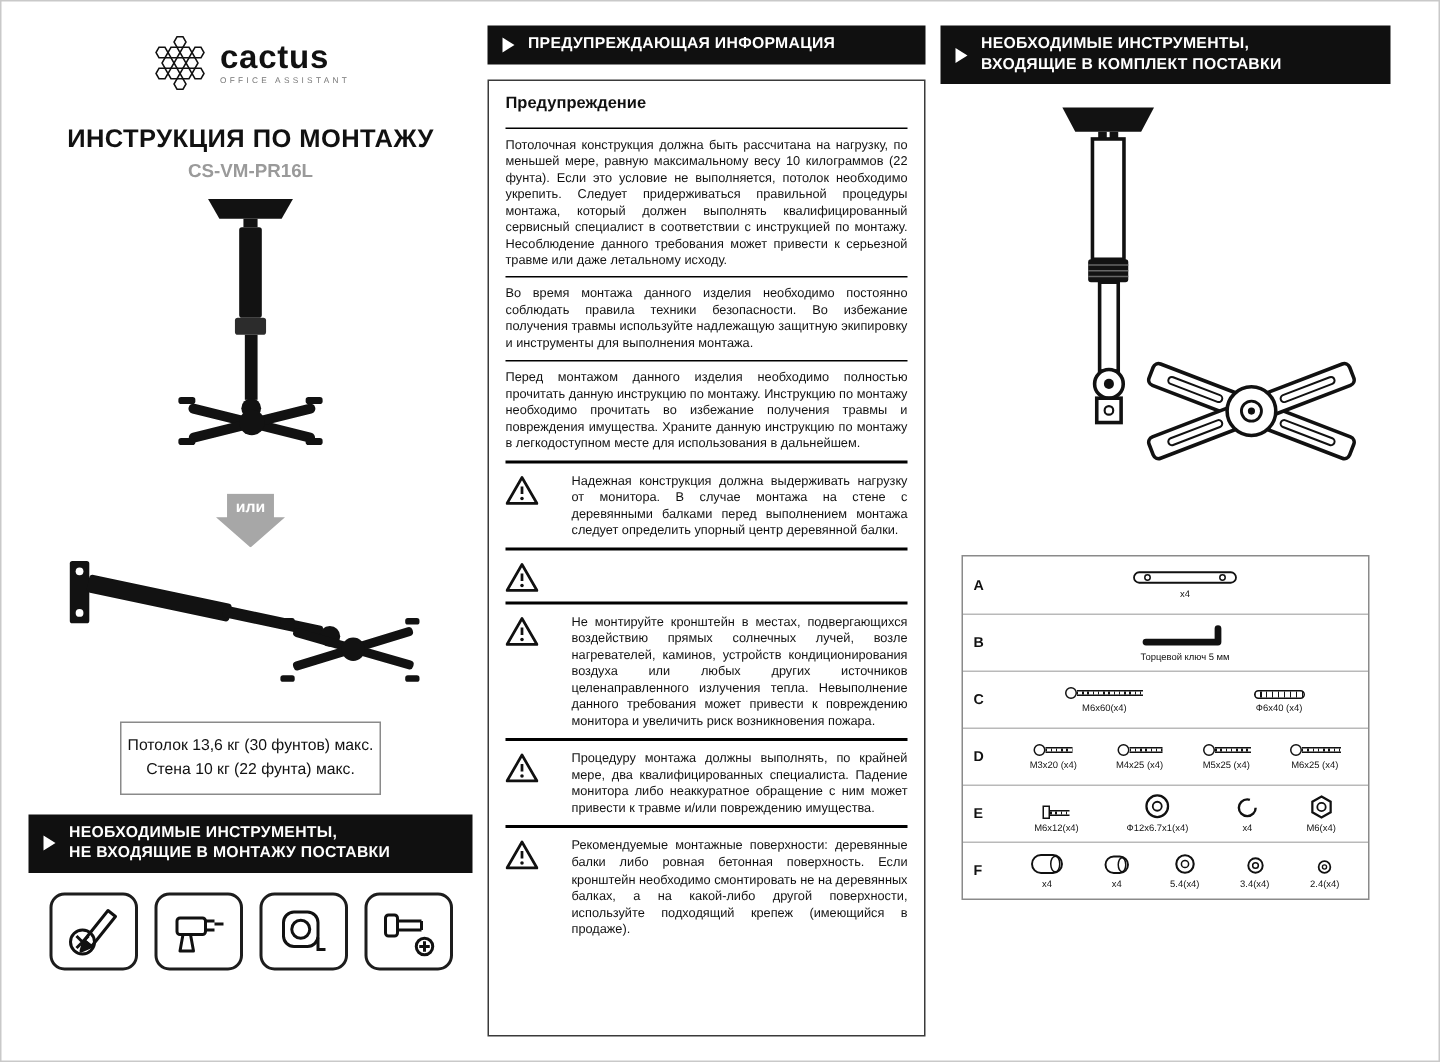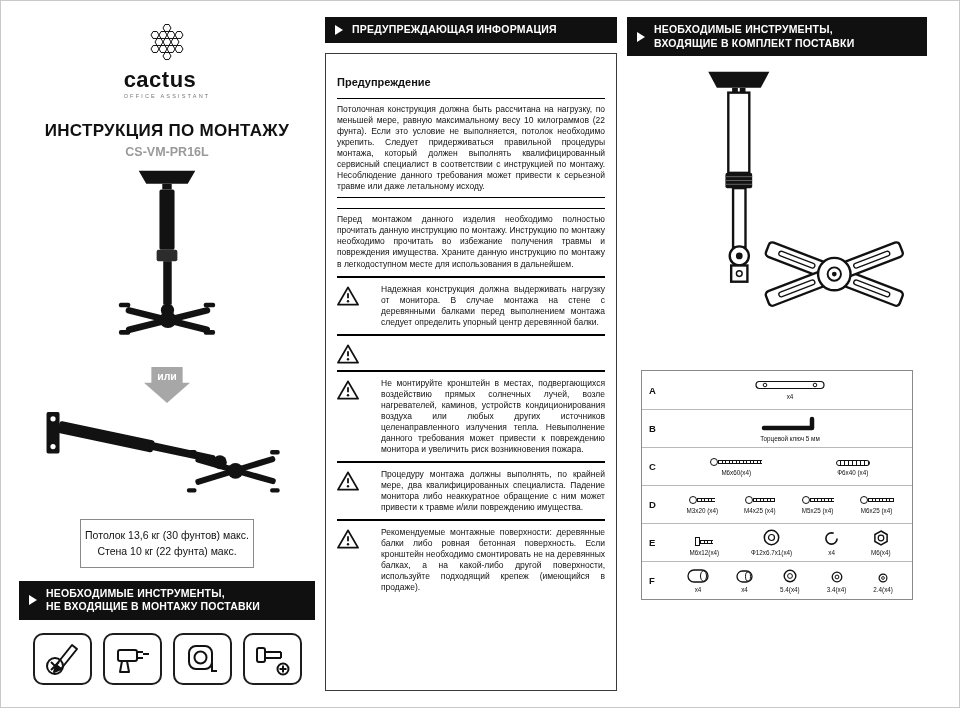--- a/index.html
+++ b/index.html
@@ -12,37 +12,37 @@
   .col-right { width:300px; }
 
   
   .banner { background:#101010; color:#fff; font-weight:bold; font-size:10.5px;
             display:flex; align-items:center; gap:9px; padding:6px 10px; width:100%;
             line-height:1.3; letter-spacing:.2px; }
   .tri { width:0; height:0; border-left:8px solid #fff; border-top:5px solid transparent;
          border-bottom:5px solid transparent; flex:none; }
 
   
-  .logo { display:flex; align-items:center; gap:8px; margin-top:6px;flex-direction:column; }
+  .logo { display:flex; align-items:center; gap:8px; margin-top:6px; }
   .brand { font-size:22px; font-weight:bold; letter-spacing:.5px; line-height:1; }
   .brand-sub { font-size:5.5px; letter-spacing:2.2px; color:#777; margin-top:2px; }
   .doc-title { font-size:17px; font-weight:bold; margin-top:22px; letter-spacing:.3px; text-align:center; }
   .model { color:#9a9a9a; font-weight:bold; font-size:12.5px; margin-top:4px; text-align:center; }
   .or-arrow { width:46px; height:36px; background:#a7a7a7; margin:4px 0 2px 0;
               clip-path:polygon(16% 0,84% 0,84% 44%,100% 44%,50% 100%,0 44%,16% 44%);
               color:#fff; font-weight:bold; font-size:10.5px; display:flex; justify-content:center;
               padding-top:3px;text-align:right; }
   .weightbox { border:1px solid #8a8a8a; padding:7px 4px; font-size:10.5px; text-align:center;
                line-height:1.55; margin-top:10px; }
   .tools { display:flex; gap:11px; margin-top:13px; }
   .tool { width:59px; height:52px; border:2px solid #1d1d1d; border-radius:10px;
           display:flex; align-items:center; justify-content:center; background:#fff; }
 
   
-  .warnbox { border:1.5px solid #3a3a3a; flex:1; margin-top:10px; padding:20px 11px;
+  .warnbox { border:1.5px solid #3a3a3a; flex:1; margin-top:10px; padding:7px 11px;
              font-size:8.5px; line-height:1.3; text-align:justify; overflow:hidden;
              display:flex; flex-direction:column; }
   .warnbox h2 { font-size:11px; margin:1px 0 4px 0; text-align:left; }
   .warnbox p { margin:0; }
   .sep  { border:none; border-top:1px solid #000; margin:5px 0; width:100%; }
   .sep-thick { border:none; border-top:2.5px solid #000; margin:6px 0; width:100%; }
   .warnrow { display:flex; gap:22px; align-items:flex-start; }
   .warnrow svg { flex:none; margin-top:2px; }
 
   
@@ -196,20 +196,21 @@
     <div class="banner">
       <span class="tri"></span>
       <span>ПРЕДУПРЕЖДАЮЩАЯ ИНФОРМАЦИЯ</span>
     </div>
 
     <div class="warnbox">
       <h2>Предупреждение</h2>
       <hr class="sep">
       <p>Потолочная конструкция должна быть рассчитана на нагрузку, по меньшей мере, равную максимальному весу 10 килограммов (22 фунта). Если это условие не выполняется, потолок необходимо укрепить. Следует придерживаться правильной процедуры монтажа, который должен выполнять квалифицированный сервисный специалист в соответствии с инструкцией по монтажу. Несоблюдение данного требования может привести к серьезной травме или даже летальному исходу.</p>
       <hr class="sep">
+      <p>Во время монтажа данного изделия необходимо постоянно соблюдать правила техники безопасности. Во избежание получения травмы используйте надлежащую защитную экипировку и инструменты для выполнения монтажа.</p>
       <hr class="sep">
       <p>Перед монтажом данного изделия необходимо полностью прочитать данную инструкцию по монтажу. Инструкцию по монтажу необходимо прочитать во избежание получения травмы и повреждения имущества. Храните данную инструкцию по монтажу в легкодоступном месте для использования в дальнейшем.</p>
       <hr class="sep-thick">
 
       <div class="warnrow">
         <svg width="22" height="20" viewBox="0 0 24 22">
           <path d="M12 1.5 L23 20.5 H1 Z" fill="none" stroke="#111" stroke-width="2" stroke-linejoin="round"></path>
           <line x1="12" y1="8" x2="12" y2="13.5" stroke="#111" stroke-width="2"></line>
           <circle cx="12" cy="16.8" r="1.3" fill="#111"></circle>
         </svg>

